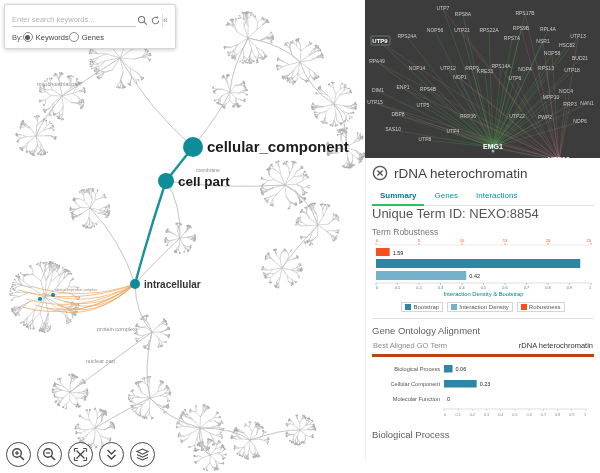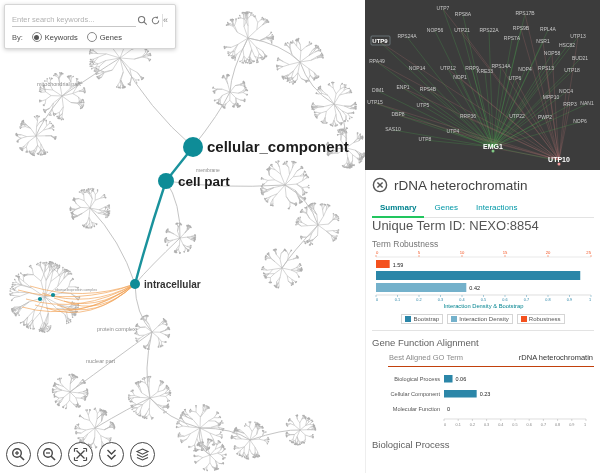--- a/index.html
+++ b/index.html
@@ -12,49 +12,49 @@
   .search-card{position:absolute;left:4px;top:4px;width:172px;background:#fff;border:1px solid #d6d6d6;
     border-radius:2px;box-shadow:0 1px 4px rgba(0,0,0,.2);padding:5px 7px 6px;box-sizing:border-box;z-index:5;}
   .app-title{font-size:10px;font-weight:bold;color:#333;}
   .search-row{display:flex;align-items:center;margin-top:3px;}
   .search-input{flex:1;min-width:0;border:none;border-bottom:1px solid #c7c7c7;font-size:7.5px;
     padding:2px 0;outline:none;color:#333;background:transparent;font-family:"Liberation Sans",sans-serif;}
   .search-input::placeholder{color:#b2b2b2;}
   .icon-btn{width:13px;height:13px;display:flex;align-items:center;justify-content:center;cursor:pointer;}
   .vrule{width:1px;height:13px;background:#e0e0e0;}
   .chev{font-size:9px;color:#888;line-height:1;cursor:pointer;}
-  .by-row{display:flex;align-items:center;gap:9px;margin-top:5px;font-size:7.5px;color:#555;}
+  .by-row{display:flex;align-items:center;margin-top:5px;font-size:7.5px;color:#555;}
   .radio-opt{display:flex;align-items:center;cursor:pointer;color:#444;}
   .radio{width:8px;height:8px;border:1px solid #888;border-radius:50%;position:relative;display:inline-block;margin-right:3px;background:#fff;}
   .radio.sel::after{content:"";position:absolute;left:1.5px;top:1.5px;right:1.5px;bottom:1.5px;background:#555;border-radius:50%;}
 
   .zoom-controls{position:absolute;left:6px;bottom:6px;display:flex;gap:6px;z-index:5;}
   .zbtn{width:25px;height:25px;border:1.7px solid #474747;border-radius:50%;background:rgba(255,255,255,.93);
     display:flex;align-items:center;justify-content:center;cursor:pointer;box-sizing:border-box;}
 
   
   .network-panel{position:absolute;left:365px;top:0;width:235px;height:170px;background:#3c3c3c;}
   #net-svg{position:absolute;left:0;top:0;}
 
   
-  .detail-panel{position:absolute;left:365px;top:170px;width:235px;height:303px;background:#fff;
+  .detail-panel{position:absolute;left:365px;top:158px;width:235px;height:303px;background:#fff;
     box-sizing:border-box;padding:4px 6px 0;border-left:1px solid #eee;}
   .detail-header{display:flex;align-items:center;gap:6px;margin-top:3px;}
   .detail-title{font-size:13.5px;color:#424242;}
   .tabs{display:flex;gap:2px;margin-top:7px;border-bottom:1px solid #e3e3e3;}
   .tab{font-size:8px;color:#0097a7;padding:3px 8px 4px;cursor:pointer;}
   .tab.active{color:#00838f;font-weight:bold;border-bottom:2px solid #22c55e;margin-bottom:-1px;}
   .uid{font-size:13px;color:#555;}
   .sec-title{margin-top:6px;font-size:8.5px;color:#757575;}
   .legend{display:flex;gap:4px;margin-top:1px;justify-content:center;}
   .legend-item{display:flex;align-items:center;gap:2px;border:1px solid #d5d5d5;padding:1px 3px;font-size:6px;color:#555;}
   .lsw{width:6px;height:6px;display:inline-block;}
   .hr{height:1px;background:#e3e3e3;margin-top:6px;}
   .go-title{margin-top:6px;font-size:9.5px;color:#616161;}
-  .go-row{display:flex;justify-content:space-between;align-items:center;padding:5px 1px 4px;border-bottom:1px solid #c2410c;font-size:7.5px;margin-left:16px;}
+  .go-row{display:flex;justify-content:space-between;align-items:center;padding:5px 1px 4px;border-bottom:3px solid #c2410c;font-size:7.5px;}
   .go-row .lbl{color:#8a8a8a;}
   .go-row .val{color:#333;}
   .bottom-title{margin-top:4px;font-size:9.5px;color:#616161;}
 </style>
 </head>
 <body>
 
 <div class="stage">
 
   <div class="tree-panel">
@@ -344,21 +344,21 @@
           <span class="lsw" style="background: rgb(116, 177, 203);"></span>
           <span>Interaction Density</span>
         </span>
         <span class="legend-item">
           <span class="lsw" style="background: rgb(244, 81, 30);"></span>
           <span>Robustness</span>
         </span>
       </div>
 
     <div class="hr"></div>
-    <div class="go-title">Gene Function Alignment</div>
+    <div class="go-title">Gene Ontology Alignment</div>
 
     <div class="go-row">
       <span class="lbl">Best Aligned GO Term</span>
       <span class="val">rDNA heterochromatin</span>
     </div>
 
     <svg id="go-svg" width="223" height="60" viewBox="0 0 223 60" style="margin-top:4px">
         <text x="68" y="9.8" font-size="5.6" fill="#555" text-anchor="end">Biological Process</text>
         <rect x="72" y="4" width="8.52" height="7.5" fill="#2b86a8"></rect>
         <text x="83.52" y="9.8" font-size="5.5" fill="#222">0.06</text>

